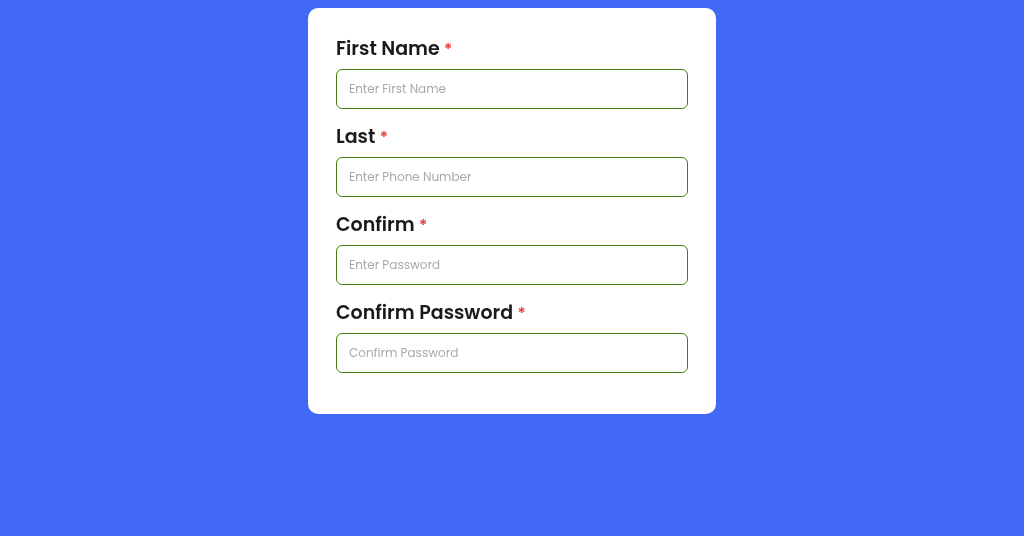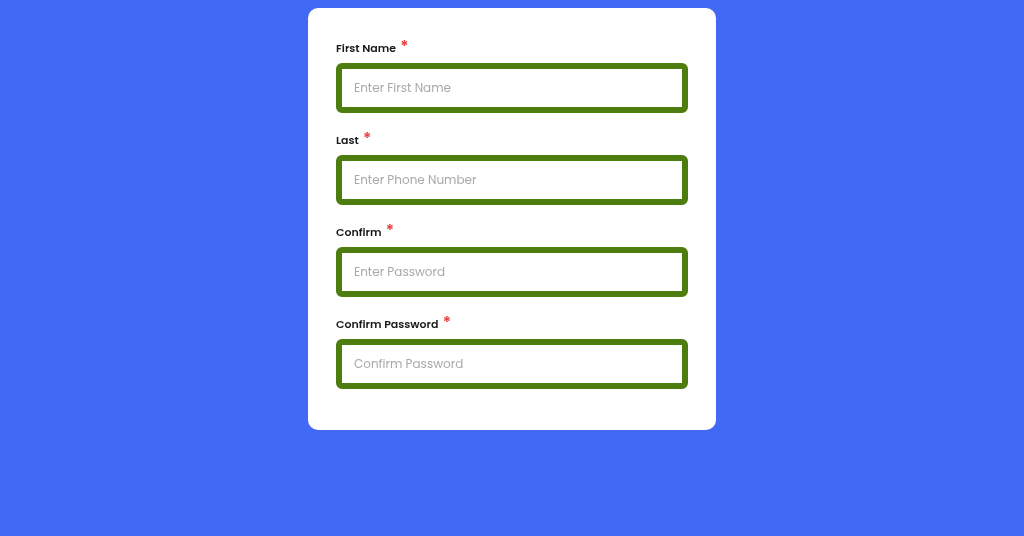--- a/index.html
+++ b/index.html
@@ -23,34 +23,34 @@
     .title {
       font-size: 20px;
       font-weight: 700;
       color: #1a1a1a;
       margin-bottom: 14px;
     }
     .field {
       margin-bottom: 13px;
     }
     .field-label {
-      font-size: 11px;
+      font-size: 19px;
       font-weight: 600;
       color: #1a1a1a;
       display: inline-block;
       margin-bottom: 6px;
     }
     .asterisk {
       color: #e73c3c;
       font-weight: 600;
     }
     .field-input {
       width: 100%;
       padding: 10px 12px;
-      border: 6px solid #4d7c0f;
+      border: 1px solid #4d7c0f;
       border-radius: 6px;
       font-size: 12px;
       color: #333;
       outline: none;
       font-family: inherit;
     }
     .field-input::placeholder {
       color: #a9a9a9;
     }
   </style>

